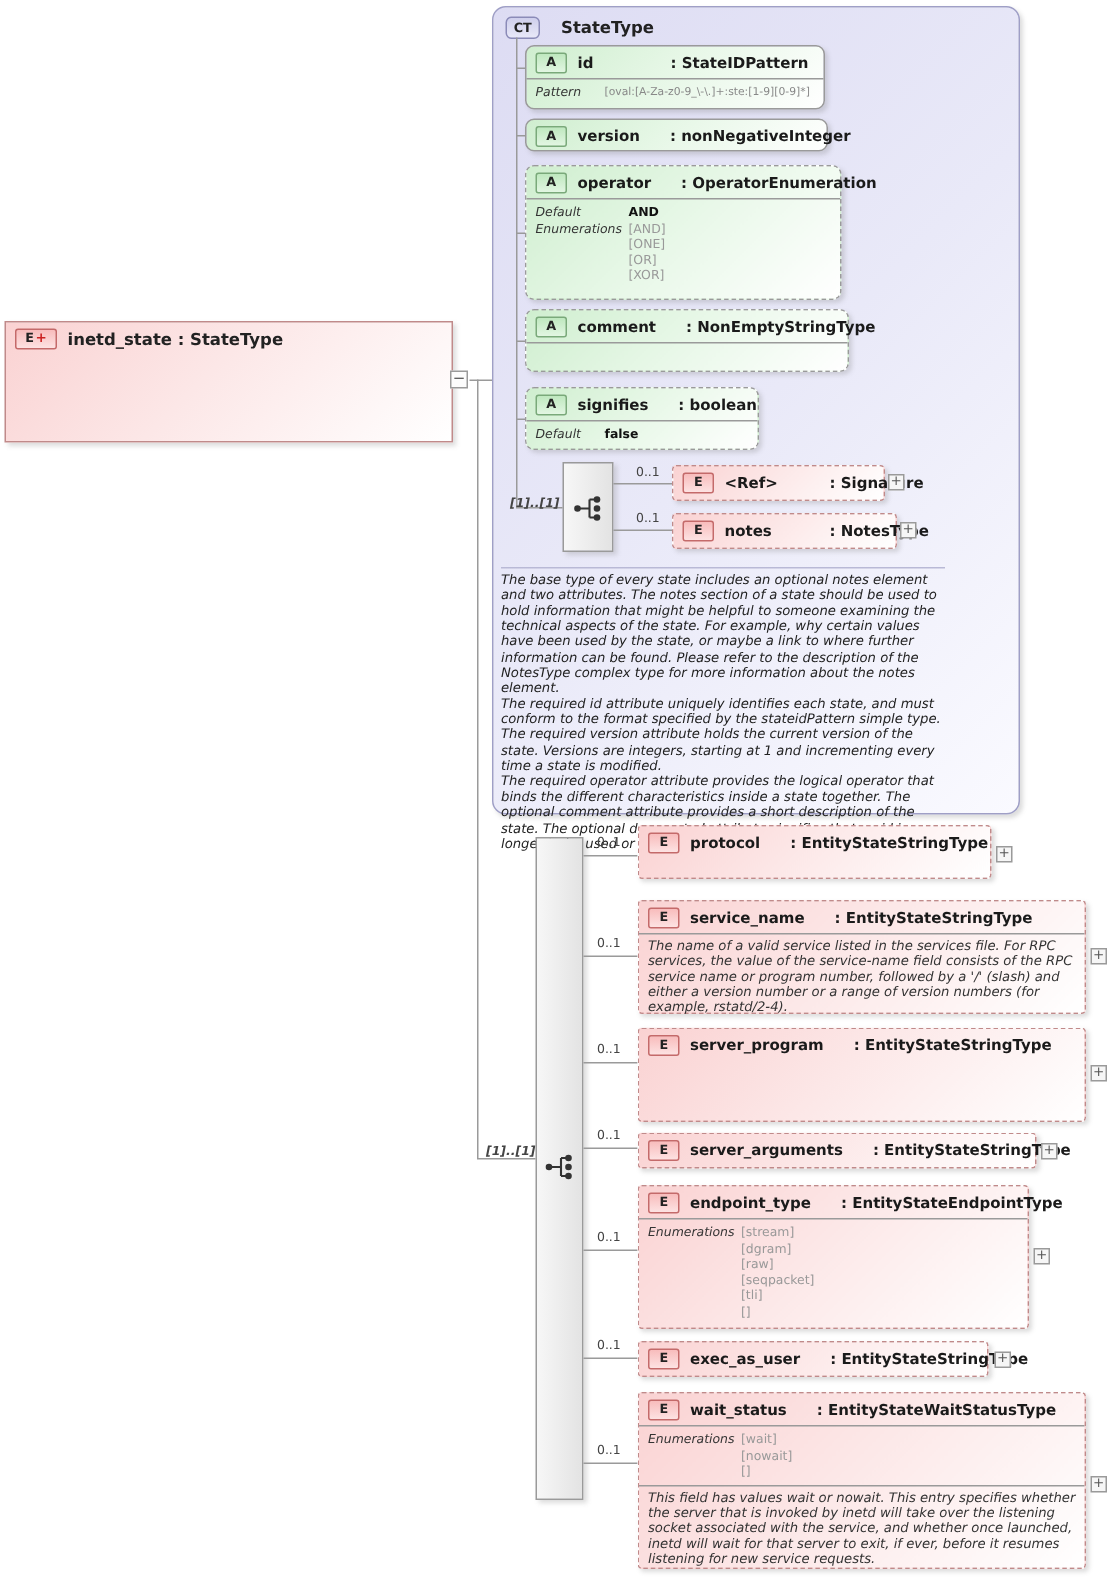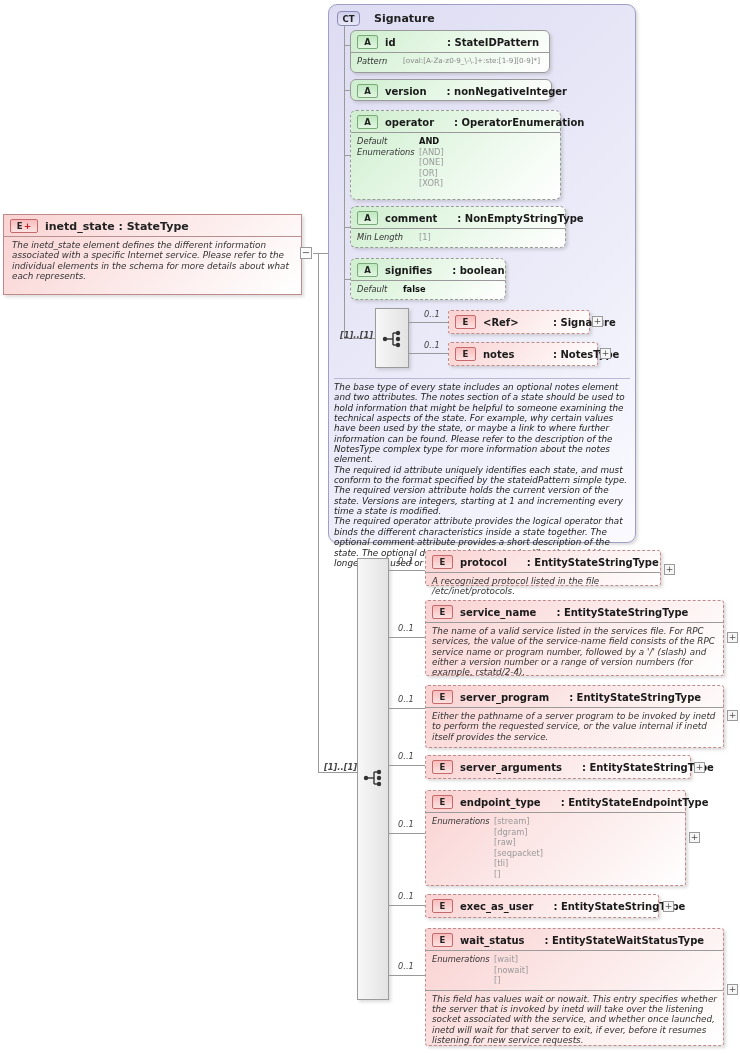--- a/index.html
+++ b/index.html
@@ -32,21 +32,21 @@
   .facets{display:flex;padding:3px 6px 4px 6px;}
   .fcol-l{flex:0 0 62px;}
   .fcol-l.narrow{flex:0 0 46px;}
   .facet-label{font-style:italic;font-size:8.3px;color:#333;line-height:10.6px;display:block;}
   .fval-strong{font-size:8.3px;font-weight:bold;color:#111;line-height:10.6px;display:block;}
   .fval-gray{font-size:8.3px;color:#999;line-height:10.6px;display:block;}
   .fval-pattern{font-size:7.2px;color:#888;line-height:10.6px;display:block;}
   .docline{border-top:1px solid #9a9a9a;}
   .doc{font-style:italic;font-size:8.8px;line-height:10.3px;color:#333;padding:3px 6px 4px 6px;
        white-space:pre-line;}
-  .occurs{position:absolute;font-style:italic;font-size:8.3px;color:#444;}
+  .occurs{position:absolute;font-size:8.3px;color:#444;}
   .card{position:absolute;font-style:italic;font-weight:bold;font-size:8.3px;color:#444;}
   .toggle{position:absolute;width:12px;height:12px;box-sizing:border-box;border:1px solid #9a9a9a;
           background:#fcfcfc;font-size:10px;line-height:10px;text-align:center;color:#555;cursor:pointer;}
   .plusbox{position:absolute;width:11px;height:11px;box-sizing:border-box;border:1px solid #9a9a9a;
            background:#f6f6f6;font-size:9px;line-height:9px;text-align:center;color:#555;cursor:pointer;}
   .gap-sm{min-width:42px;} .gap-md{min-width:50px;}
   .seqicon{position:absolute;}
   .ct-header{display:flex;align-items:center;padding:6px 8px;}
   .ct-title{font-size:11px;font-weight:bold;margin-left:7px;}
   .root-title{font-size:11px;font-weight:bold;}
@@ -66,28 +66,27 @@
   <div class="hl" style="left:318px;top:772px;width:39px;"></div>
 
   <div class="box pink-grad solid-red" style="left:3px;top:214px;width:299px;height:81px;">
     <div class="title-row">
       <span class="badge e-badge root-badge">
           <span>E</span>
           <span class="plusr">+</span>
         </span>
       <span class="root-title">inetd_state : StateType</span>
     </div>
-    <div class="doc" style="border-top:1px solid #b98f8f;padding:3px 8px;">The inetd_state element defines the different information associated with a specific Internet service. Please refer to the individual elements in the schema for more details about what each represents.</div>
   </div>
   <div class="toggle" style="left:300px;top:247px;">−</div>
 
-  <div class="box lav-grad" style="left:328px;top:4px;width:308px;height:539px;border:1px solid #9f9fc6;border-radius:9px;">
+  <div class="box lav-grad" style="left:328px;top:4px;width:352px;height:539px;border:1px solid #9f9fc6;border-radius:9px;">
     <div class="ct-header">
       <span class="badge ct-badge">CT</span>
-      <span class="ct-title">Signature</span>
+      <span class="ct-title">StateType</span>
     </div>
   </div>
 
   <div class="vl" style="left:344px;top:25px;height:313px;"></div>
   <div class="hl" style="left:344px;top:45px;width:6px;"></div>
   <div class="hl" style="left:344px;top:90px;width:6px;"></div>
   <div class="hl" style="left:344px;top:155px;width:6px;"></div>
   <div class="hl" style="left:344px;top:227px;width:6px;"></div>
   <div class="hl" style="left:344px;top:279px;width:6px;"></div>
   <div class="hl" style="left:344px;top:338px;width:31px;"></div>
@@ -133,26 +132,20 @@
         <span class="fval-gray">[XOR]</span>
       </span>
     </div>
   </div>
 
   <div class="box green-grad dash-gray rad" style="left:350px;top:206px;width:216px;height:42px;">
     <div class="title-row sep">
       <span class="badge a-badge">A</span>
       <span class="bname">comment</span>
       <span class="btype">: NonEmptyStringType</span>
-    </div>
-    <div class="facets">
-      <span class="fcol-l">
-          <span class="facet-label">Min Length</span>
-        </span>
-      <span class="fval-gray">[1]</span>
     </div>
   </div>
 
   <div class="box green-grad dash-gray rad" style="left:350px;top:258px;width:156px;height:42px;">
     <div class="title-row sep">
       <span class="badge a-badge">A</span>
       <span class="bname">signifies</span>
       <span class="btype">: boolean</span>
     </div>
     <div class="facets">
@@ -233,41 +226,39 @@
   <span class="occurs" style="left:398px;top:819px;">0..1</span>
   <span class="occurs" style="left:398px;top:891px;">0..1</span>
   <span class="occurs" style="left:398px;top:961px;">0..1</span>
 
   <div class="box pink-grad dash-red" style="left:425px;top:550px;width:236px;height:36px;border-radius:3px;">
     <div class="title-row">
       <span class="badge e-badge">E</span>
       <span class="bname">protocol</span>
       <span class="btype">: EntityStateStringType</span>
     </div>
-    <div class="doc docline">A recognized protocol listed in the file /etc/inet/protocols.</div>
   </div>
   <div class="plusbox" style="left:664px;top:564px;">+</div>
 
   <div class="box pink-grad dash-red" style="left:425px;top:600px;width:299px;height:76px;border-radius:3px;">
     <div class="title-row">
       <span class="badge e-badge">E</span>
       <span class="bname">service_name</span>
       <span class="btype">: EntityStateStringType</span>
     </div>
     <div class="doc docline">The name of a valid service listed in the services file. For RPC services, the value of the service-name field consists of the RPC service name or program number, followed by a '/' (slash) and either a version number or a range of version numbers (for example, rstatd/2-4).</div>
   </div>
   <div class="plusbox" style="left:727px;top:632px;">+</div>
 
   <div class="box pink-grad dash-red" style="left:425px;top:685px;width:299px;height:63px;border-radius:3px;">
     <div class="title-row">
       <span class="badge e-badge">E</span>
       <span class="bname">server_program</span>
       <span class="btype">: EntityStateStringType</span>
     </div>
-    <div class="doc docline">Either the pathname of a server program to be invoked by inetd to perform the requested service, or the value internal if inetd itself provides the service.</div>
   </div>
   <div class="plusbox" style="left:727px;top:710px;">+</div>
 
   <div class="box pink-grad dash-red" style="left:425px;top:755px;width:266px;height:24px;border-radius:3px;">
     <div class="title-row">
       <span class="badge e-badge">E</span>
       <span class="bname">server_arguments</span>
       <span class="btype">: EntityStateStringType</span>
     </div>
   </div>

